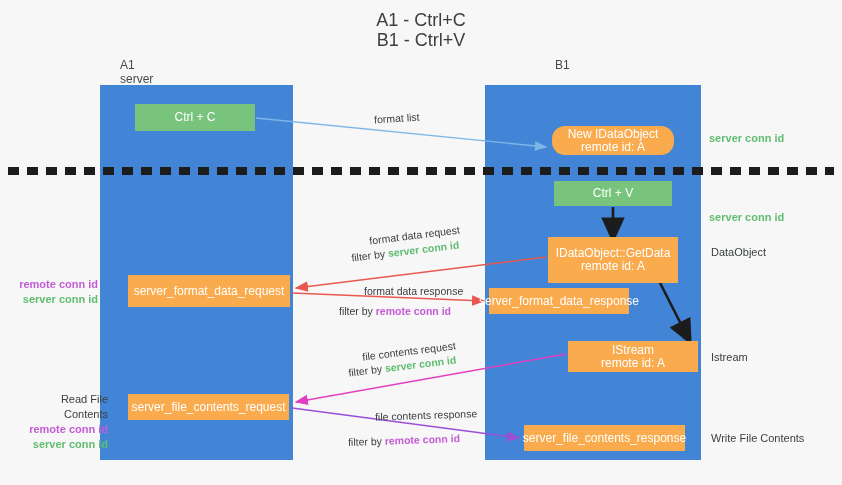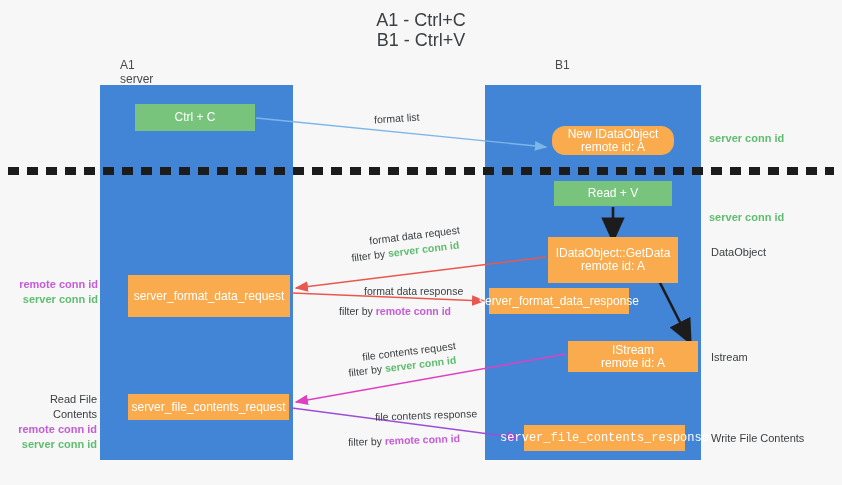--- a/index.html
+++ b/index.html
@@ -68,44 +68,44 @@
     padding: 2px 4px;
   }
   .node.green  { background: #78c47c; }
   .node.orange { background: #f9ab4e; }
   .node .l2 { display: block; }
 
   #n-ctrlc  { left: 135px; top: 104px; width: 120px; height: 27px; }
   #n-newido { left: 552px; top: 126px; width: 122px; height: 29px; border-radius: 13px; }
   #n-ctrlv  { left: 554px; top: 181px; width: 118px; height: 25px; }
   #n-getdata{ left: 548px; top: 237px; width: 130px; height: 46px; }
-  #n-sfdreq { left: 128px; top: 275px; width: 162px; height: 42px; }
+  #n-sfdreq { left: 128px; top: 275px; width: 162px; height: 32px; }
   #n-sfdres { left: 489px; top: 288px; width: 140px; height: 26px; }
   #n-istream{ left: 568px; top: 341px; width: 130px; height: 31px; }
   #n-sfcreq { left: 128px; top: 394px; width: 161px; height: 26px; }
-  #n-sfcres { left: 524px; top: 425px; width: 161px; height: 26px; font-family: Liberation Mono, monospace; }
+  #n-sfcres { left: 524px; top: 425px; width: 161px; height: 26px; }
 
   
   .side-label {
     font-size: 11px;
     line-height: 15px;
   }
   .side-label.bold { font-weight: bold; }
   .lbl-green  { color: #5fbd70; }
   .lbl-purple { color: #c45cd6; }
   .lbl-dark   { color: #3c4043; }
 
   #sl-server-1 { left: 709px; top: 131px; }
   #sl-server-2 { left: 709px; top: 210px; }
   #sl-dataobject { left: 711px; top: 245px; }
   #sl-istream  { left: 711px; top: 350px; }
   #sl-writefile{ left: 711px; top: 431px; }
 
   #sl-left-1 { left: 8px; top: 277px; width: 90px; text-align: right; }
-  #sl-left-2 { left: 5px; top: 392px; width: 92px; text-align: right; }
+  #sl-left-2 { left: 16px; top: 392px; width: 92px; text-align: right; }
 
   
   .edge-label {
     font-size: 10.5px;
     line-height: 14px;
     color: #3c4043;
     white-space: nowrap;
   }
   .edge-label .em-green  { color: #5fbd70; font-weight: bold; }
   .edge-label .em-purple { color: #c45cd6; font-weight: bold; }
@@ -200,21 +200,21 @@
   <div id="n-ctrlc" class="abs node green">
     <span>Ctrl + C</span>
   </div>
 
   <div id="n-newido" class="abs node orange">
     <span>New IDataObject</span>
     <span class="l2">remote id: A</span>
   </div>
 
   <div id="n-ctrlv" class="abs node green">
-    <span>Read + V</span>
+    <span>Ctrl + V</span>
   </div>
 
   <div id="n-getdata" class="abs node orange">
     <span>IDataObject::GetData</span>
     <span class="l2">remote id: A</span>
   </div>
 
   <div id="n-sfdreq" class="abs node orange">
     <span>server_format_data_request</span>
   </div>

